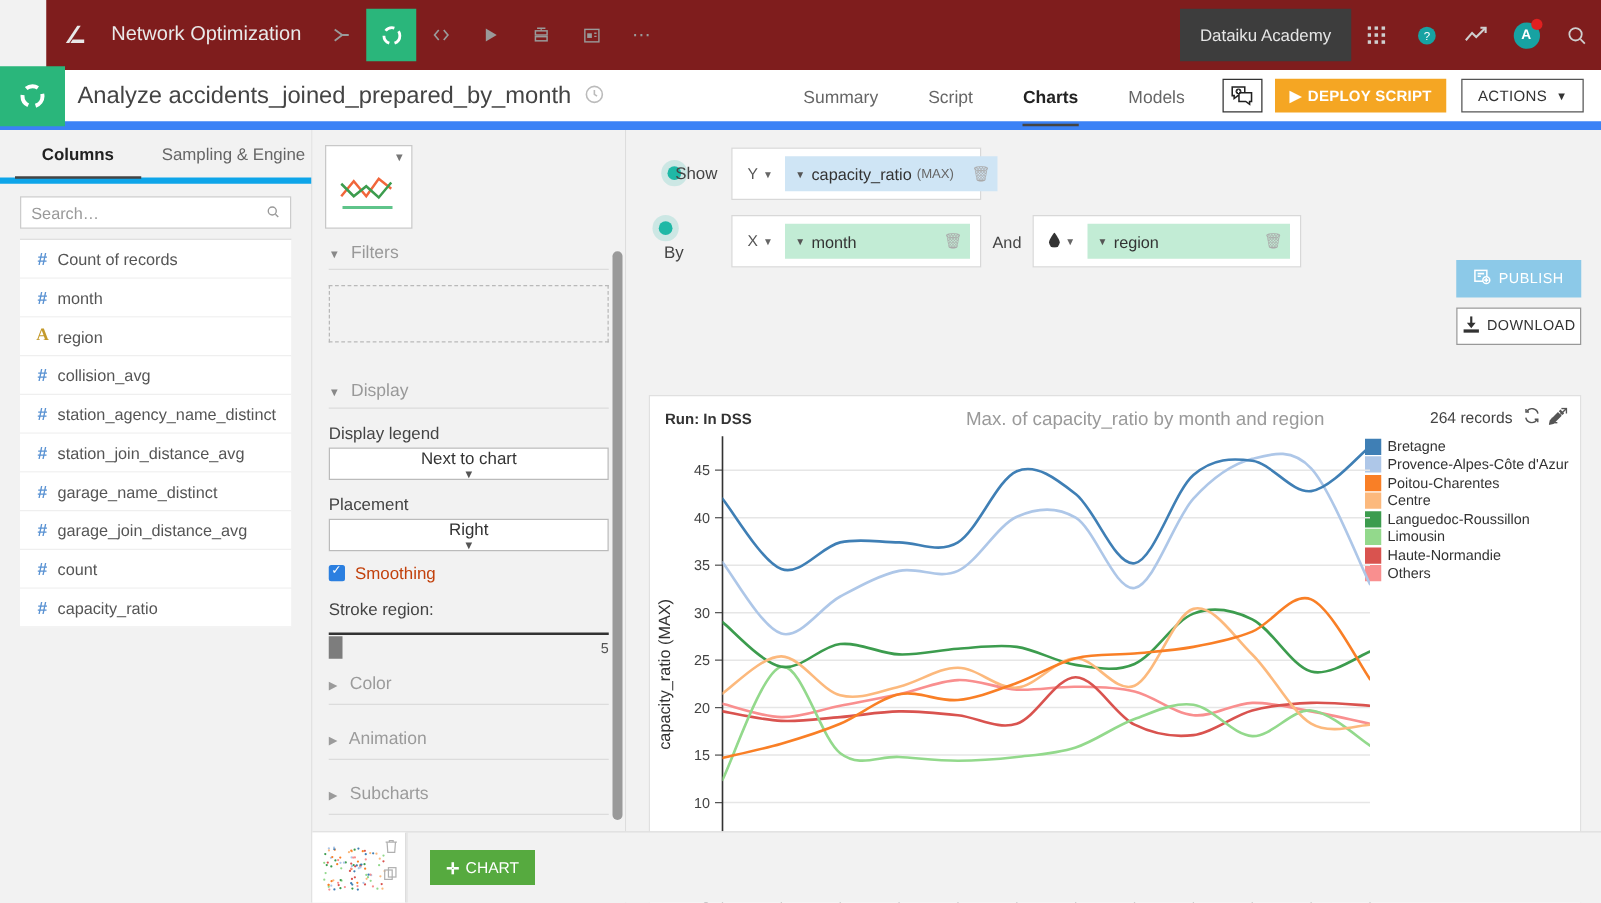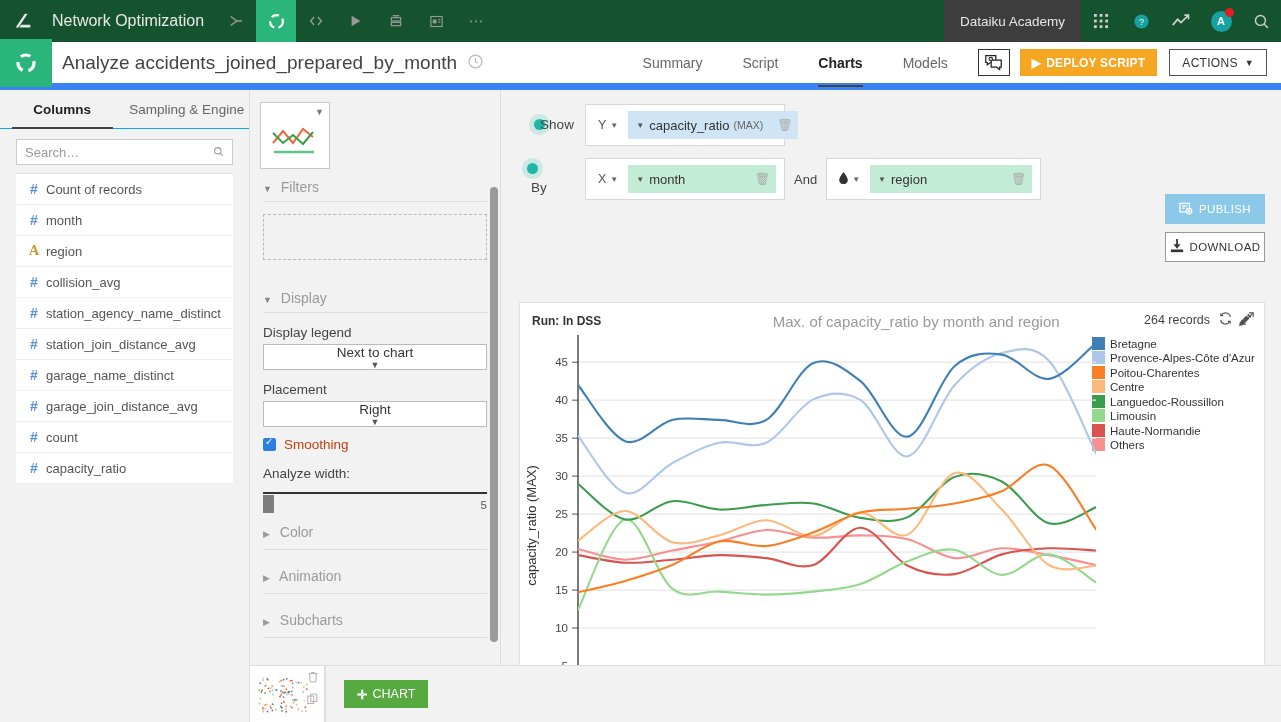--- a/index.html
+++ b/index.html
@@ -4,22 +4,23 @@
 <style>
   * { box-sizing: border-box; margin: 0; padding: 0; }
   html, body {
     width: 1281px; height: 722px;
     font-family: "Liberation Sans", sans-serif;
     font-size: 13px; color: #333;
     background: #f2f2f2; overflow: hidden;
   }
   
   #topbar {
-    height: 42px; background: #14532d; display: flex; align-items: center;
+    height: 56px; background: #7f1d1d; display: flex; align-items: center;
     position: relative;
+    margin-left: 37px;
   }
   #topbar .logo {
     width: 46px; height: 42px; display: flex; align-items: center; justify-content: center;
   }
   #topbar .proj-title {
     color: #e9e9e9; font-size: 16px; padding: 0 12px 0 6px; white-space: nowrap;
   }
   .tbicon {
     width: 40px; height: 42px; display: flex; align-items: center; justify-content: center;
     color: #9a9a9a; font-size: 15px; cursor: pointer;
@@ -53,21 +54,21 @@
   #deploy { background:#f5a623; color:#fff; font-size:12px; font-weight:bold; letter-spacing:.2px;
      height:27px; display:flex; align-items:center; padding:0 12px; cursor:pointer; white-space:nowrap;}
   #actions { border:1px solid #555; color:#333; font-size:12px; height:27px; display:flex; align-items:center;
      padding:0 12px; margin:0 14px 0 12px; cursor:pointer; white-space:nowrap; letter-spacing:.3px;}
 
   
   #main { display: flex; height: 632px; }
 
   
   #leftpanel { width: 250px; background: #f2f2f2; border-right:1px solid #ddd; display:flex; flex-direction:column; }
-  .lp-tabs { display:flex; background:#f2f2f2; border-bottom:1px solid #0ea5e9; }
+  .lp-tabs { display:flex; background:#f2f2f2; border-bottom:5px solid #0ea5e9; }
   .lp-tab { flex:1; text-align:center; padding:12px 0 11px; font-size:13.5px; color:#666; cursor:pointer; position:relative;}
   .lp-tab.sel { color:#222; font-weight:bold; }
   .lp-tab.sel:after { content:""; position:absolute; left:12px; right:12px; bottom:-1px; height:2px; background:#444; }
   .searchrow { padding: 10px 16px 8px; }
   .searchbox { width:100%; height:26px; background:#fff; border:1px solid #ccc; display:flex; align-items:center;
     padding:0 8px; color:#999; font-size:13px; }
   .searchbox .ph { flex:1; }
   .collist { background:#e9e9e9; margin:0 16px; flex:0 0 auto; border-top:1px solid #e0e0e0;}
   .colitem { background:#fff; height:31px; display:flex; align-items:center; padding:0 6px;
      border-bottom:1px solid #efefef; cursor:pointer; }
@@ -361,21 +362,21 @@
     <div class="cfg-select">
       <span class="val">Right</span>
       <span class="car">▼</span>
     </div>
 
     <div class="checkrow">
       <span class="chkbox"></span>
       <span>Smoothing</span>
     </div>
 
-    <div class="cfg-label" style="margin-top:14px;">Analyze width:</div>
+    <div class="cfg-label" style="margin-top:14px;">Stroke region:</div>
     <div class="slider-wrap">
       <div class="slider-track"></div>
       <div class="slider-knob"></div>
       <div class="slider-lbls">
         <span>1</span>
         <span>5</span>
       </div>
     </div>
 
     <div class="acc-head">

